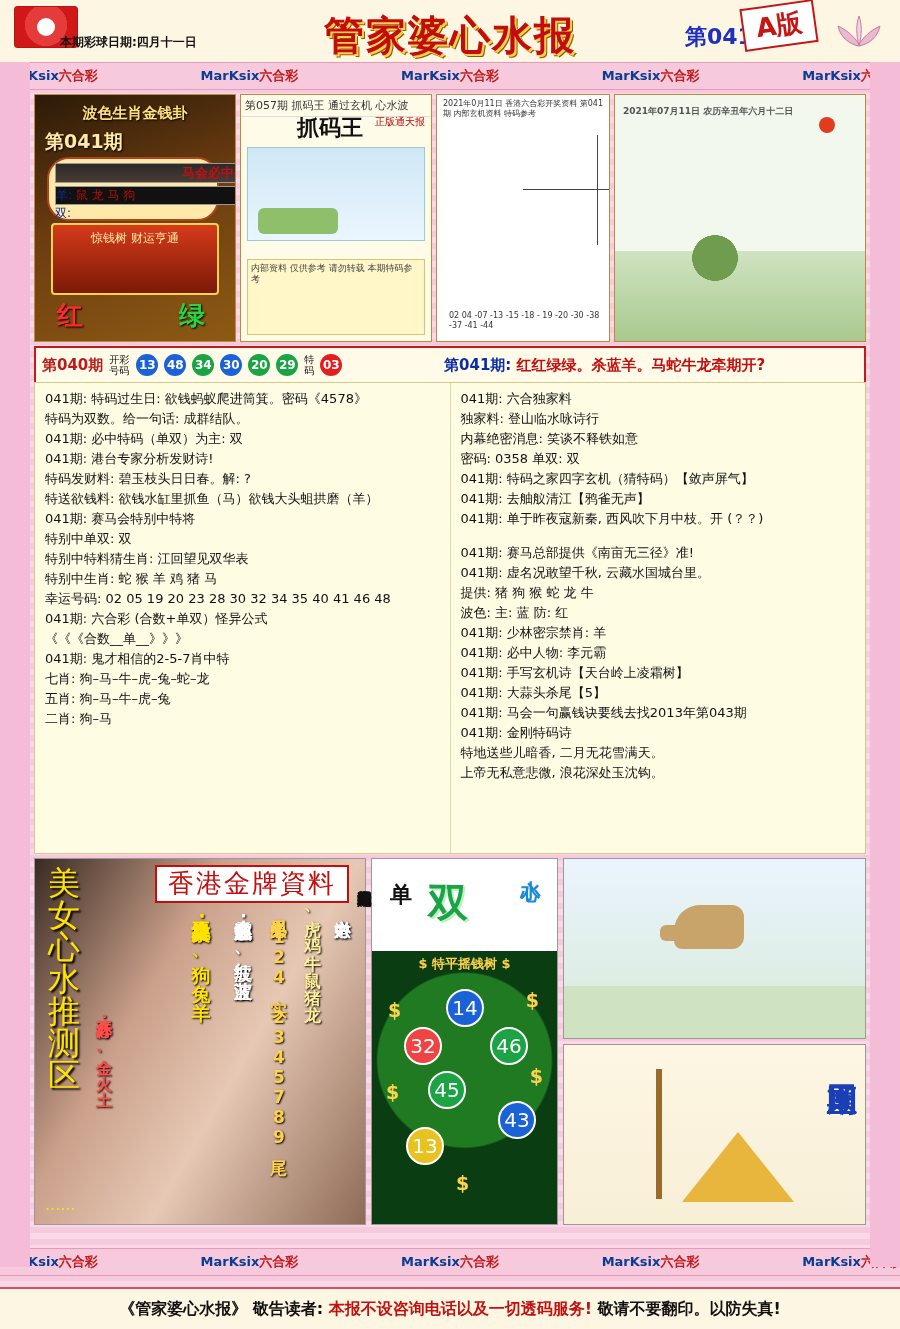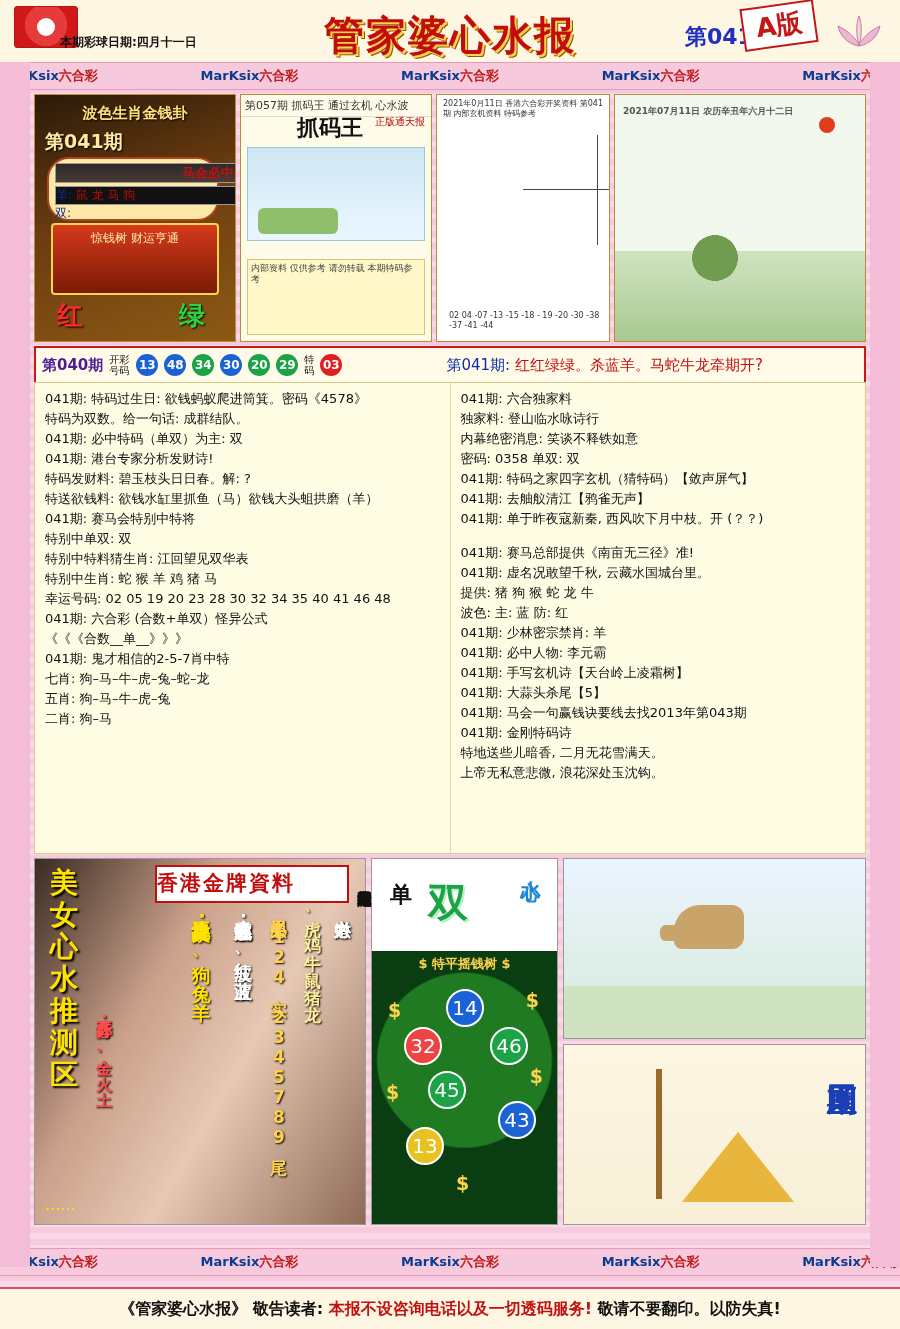--- a/index.html
+++ b/index.html
@@ -135,33 +135,33 @@
   .p4 .sun{position:absolute;right:30px;top:22px;width:16px;height:16px;border-radius:50%;background:#e23c1e;}
   .p4 .tree{position:absolute;left:70px;bottom:60px;width:60px;height:46px;background:radial-gradient(circle,#6f9c4e 0 60%,transparent 61%);}
   .p4 .clouds{position:absolute;left:8px;top:10px;font-size:9px;color:#555;font-weight:bold;}
   
   .resultbar{
     position:absolute;left:4px;right:4px;top:256px;height:34px;
     border:2px solid #c01c1c;background:#fffbe8;
     display:flex;align-items:center;
   }
   .rb-label{
-    font-size:15px;font-weight:bold;color:#4c1d95;padding:0 6px;white-space:nowrap;
+    font-size:15px;font-weight:bold;color:#b91c1c;padding:0 6px;white-space:nowrap;
   }
   .rb-kai{font-size:10px;color:#111;line-height:11px;text-align:center;padding-right:4px;}
   .ball{
     width:22px;height:22px;border-radius:50%;color:#fff;font-size:12px;font-weight:bold;
     display:flex;align-items:center;justify-content:center;margin:0 3px;
   }
   .ball.red{background:#e02020;}
   .ball.blue{background:#1b62d6;}
   .ball.green{background:#1ba345;}
   .rb-te{font-size:10px;color:#111;line-height:11px;text-align:center;padding:0 3px;}
   .rb-right{
-    flex:1;text-align:center;font-size:15px;font-weight:normal;color:#c01010;white-space:nowrap;
+    flex:1;text-align:center;font-size:15px;font-weight:bold;color:#c01010;white-space:nowrap;
   }
   .rb-right em{font-style:normal;color:#0a2ea8;}
   
   .texts{
     position:absolute;left:4px;right:4px;top:292px;height:470px;
     background:#fffce4;border:1px solid #d8c98a;
     display:flex;
   }
   .col{flex:1;padding:6px 10px;box-sizing:border-box;}
   .col.left{border-right:1px solid #e3d7a6;}
@@ -169,27 +169,27 @@
   .ln.sp{margin-top:14px;}
   
   .bottomrow{
     position:absolute;left:4px;right:4px;top:768px;bottom:4px;
     display:flex;gap:5px;
   }
   .b1{width:330px;position:relative;background:linear-gradient(#2a2a2a,#4b3b33);border:1px solid #999;overflow:hidden;}
   .b1 .photo{position:absolute;inset:0;background:linear-gradient(120deg,#3a2b22 0%,#caa08a 35%,#e6c8b4 60%,#8e6b57 100%);}
   .b1 .vtitle{
     position:absolute;left:6px;top:8px;width:46px;
-    font-size:28px;font-weight:bold;color:#ffe300;line-height:32px;
+    font-size:32px;font-weight:normal;color:#ffe300;line-height:32px;
     text-shadow:2px 2px 2px #000;text-align:center;
   }
   .b1 .goldbox{
     position:absolute;left:120px;top:6px;width:190px;height:34px;
     border:2px solid #c10f0f;background:#fff;
-    color:#c10f0f;font-size:21px;font-weight:bold;text-align:left;line-height:32px;
+    color:#c10f0f;font-size:26px;font-weight:normal;text-align:center;line-height:32px;
     letter-spacing:2px;
   }
   .b1 .vcol{position:absolute;font-weight:bold;text-shadow:1px 1px 2px #000;writing-mode:vertical-rl;text-orientation:upright;}
   .b1 .vc1{right:10px;top:48px;font-size:17px;color:#fff;}
   .b1 .vc2{right:40px;top:48px;font-size:17px;color:#ffef9a;}
   .b1 .vc3{right:74px;top:48px;font-size:17px;color:#ffd24d;}
   .b1 .vc4{right:110px;top:48px;font-size:18px;color:#ffffff;}
   .b1 .vc5{right:150px;top:48px;font-size:19px;color:#ffe300;}
   .b1 .vc6{left:58px;top:150px;font-size:16px;color:#ff4d4d;}
   .b1 .dots{position:absolute;left:10px;bottom:10px;font-size:16px;color:#ffe300;}

